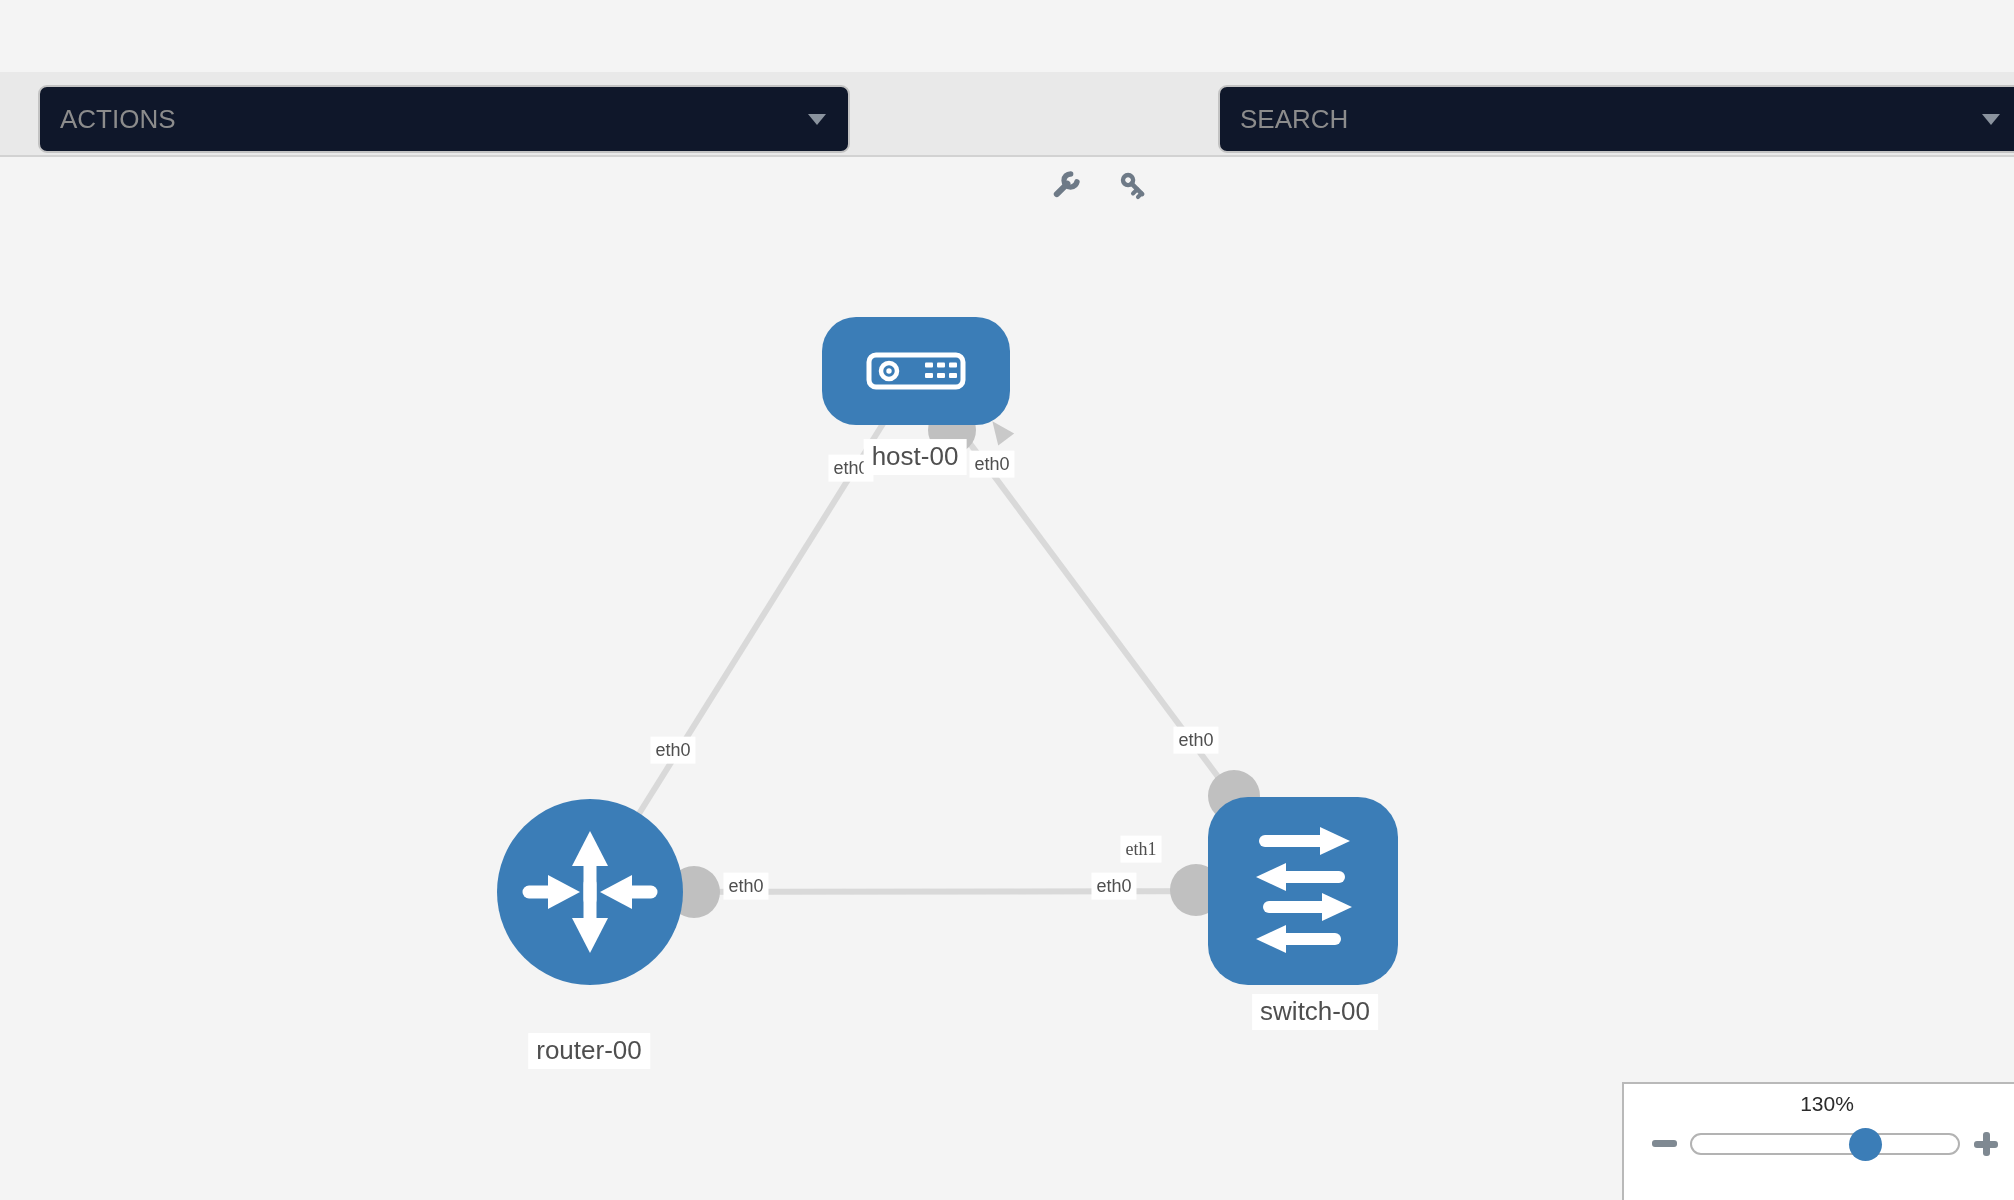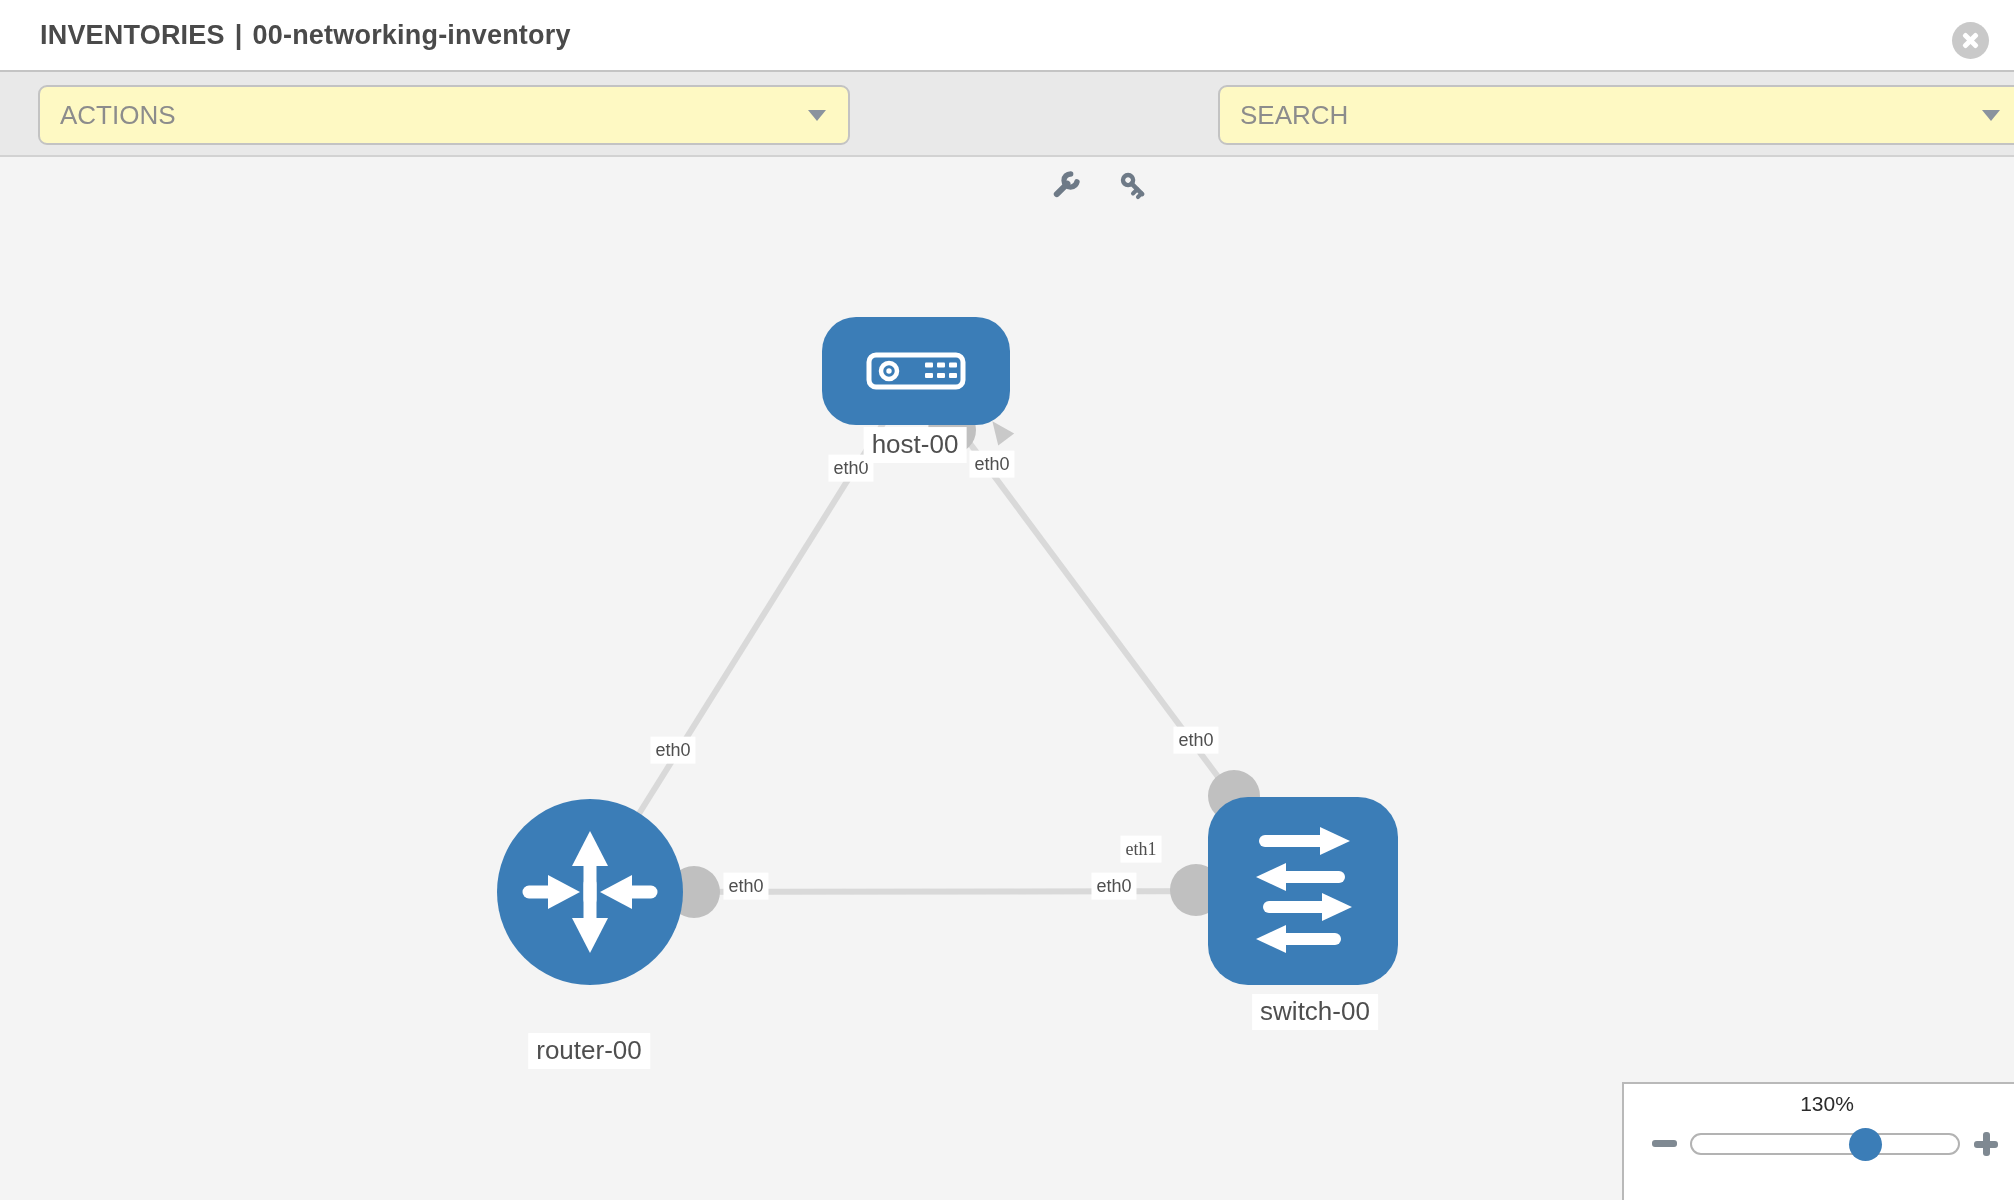--- a/index.html
+++ b/index.html
@@ -14,21 +14,21 @@
   .title span{margin-right:10px;}
   .close-btn{position:absolute;left:1952px;top:22px;width:37px;height:37px;border-radius:50%;
              background:#c9c9c9;cursor:pointer;}
   .close-btn .bar{position:absolute;left:9px;top:16px;width:19px;height:5px;border-radius:2px;background:#ffffff;}
   .close-btn .bar.a{transform:rotate(45deg);}
   .close-btn .bar.b{transform:rotate(-45deg);}
 
   
   .toolbar{position:absolute;left:0;top:72px;width:100%;height:83px;background:#e9e9e9;
            border-bottom:2px solid #d2d2d2;z-index:30;}
-  .select{position:absolute;top:13px;height:60px;background:#fef9c3;border:2px solid #c3c3c3;
+  .select{position:absolute;top:13px;height:68px;background:#0f172a;border:2px solid #c3c3c3;
           border-radius:9px;box-sizing:border-box;display:flex;align-items:center;
           font-size:26px;color:#8c8c8c;padding-left:20px;cursor:pointer;}
   .select .caret{position:absolute;right:22px;top:50%;margin-top:-5px;width:0;height:0;
                  border-left:9px solid transparent;border-right:9px solid transparent;
                  border-top:11px solid #8a939e;}
   .sel-actions{left:38px;width:812px;}
   .sel-search{left:1182px;width:806px;margin-left:36px;}
   .tool-icon{position:absolute;top:96px;width:34px;height:34px;cursor:pointer;}
   .tool-wrench{left:1049px;}
   .tool-key{left:1116px;}
@@ -128,36 +128,25 @@
   </svg>
 
   <div class="labels" id="labels">
       <div class="lbl iface" style="left: 851px; top: 468px;">eth0</div>
       <div class="lbl iface" style="left: 992px; top: 464px;">eth0</div>
       <div class="lbl iface" style="left: 673px; top: 750px;">eth0</div>
       <div class="lbl iface" style="left: 746px; top: 886px;">eth0</div>
       <div class="lbl iface" style="left: 1196px; top: 740px;">eth0</div>
       <div class="lbl iface" style="left: 1114px; top: 886px;">eth0</div>
       <div class="lbl iface" style="left: 1141px; top: 849px; font-family: Liberation Serif, serif;">eth1</div>
-      <div class="lbl node" style="left: 915px; top: 445px;">host-00</div>
+      <div class="lbl node" style="left: 915px; top: 457px;">host-00</div>
       <div class="lbl node" style="left: 589px; top: 1051px;">router-00</div>
       <div class="lbl node" style="left: 1303px; top: 1012px; margin-left: 12px;">switch-00</div>
     </div>
 
-  <div class="header">
-    <div class="title">
-      <span>INVENTORIES</span>
-      <span>|</span>
-      <span>00-networking-inventory</span>
-    </div>
-    <div class="close-btn">
-      <div class="bar a"></div>
-      <div class="bar b"></div>
-    </div>
-  </div>
 
   <div class="toolbar">
     <div class="select sel-actions">
       <span>ACTIONS</span>
       <span class="caret"></span>
     </div>
 
     <svg class="tool-icon tool-wrench" viewBox="-17 -17 34 34">
       <g transform="rotate(45)" stroke="#6e7a87" fill="none" stroke-linecap="round">
         <circle cx="0" cy="-6.5" r="6.5" stroke-width="5.5" stroke-dasharray="24.9 11.3"></circle>

